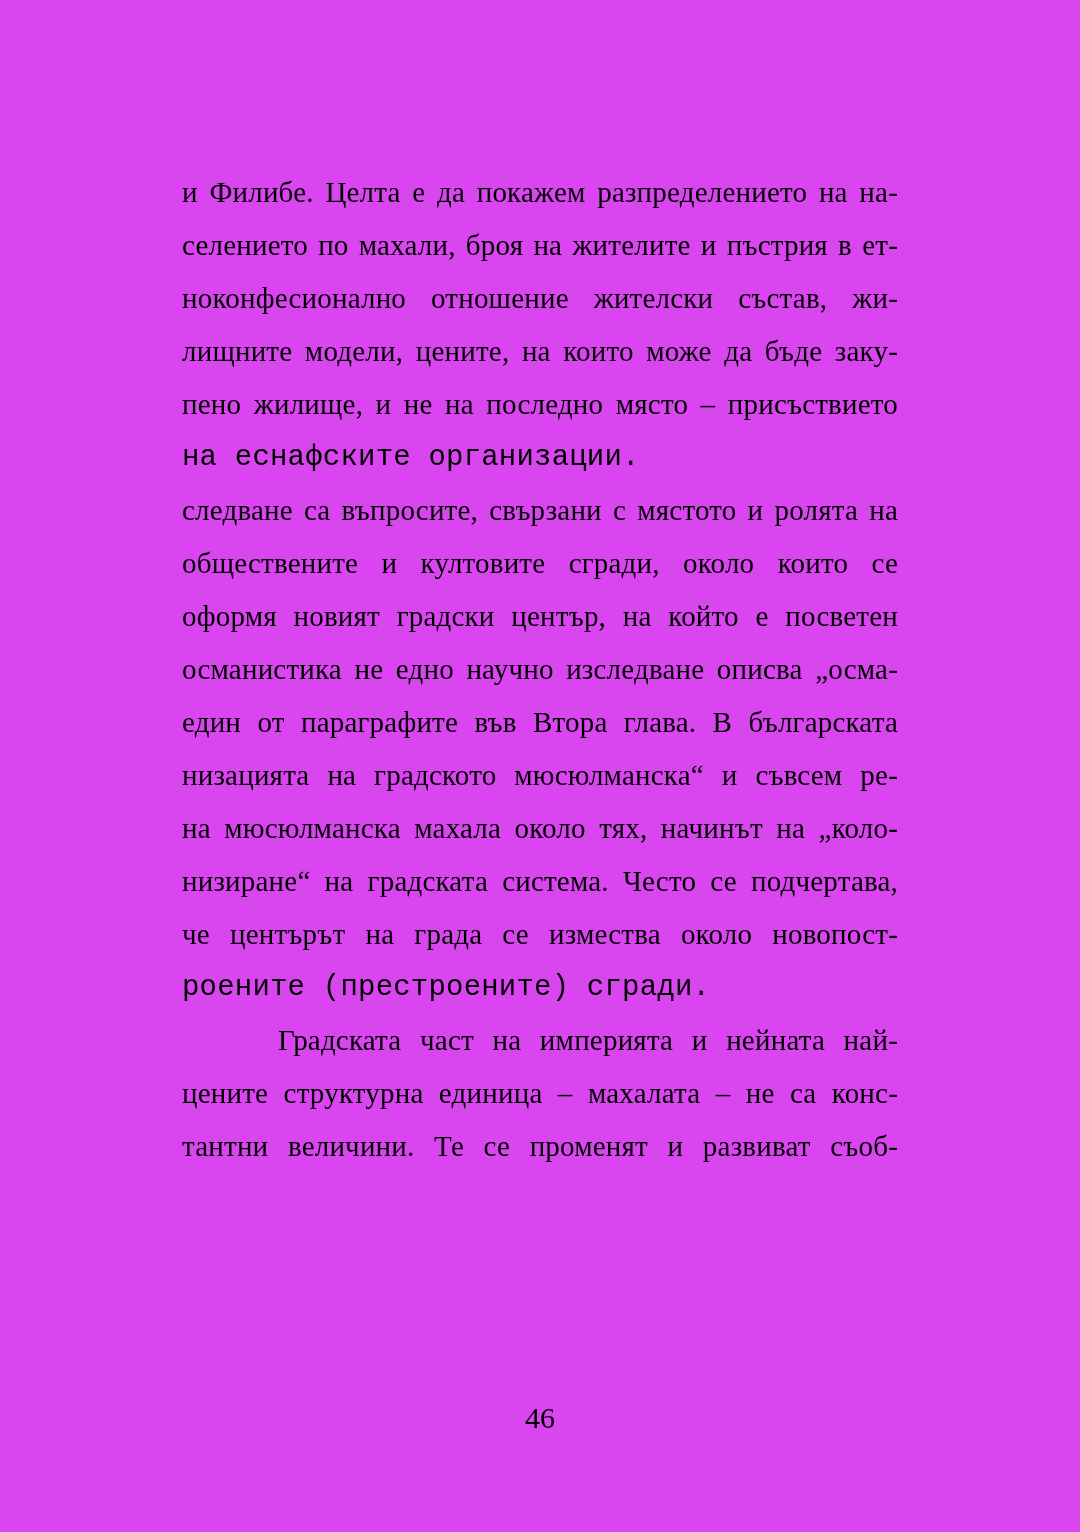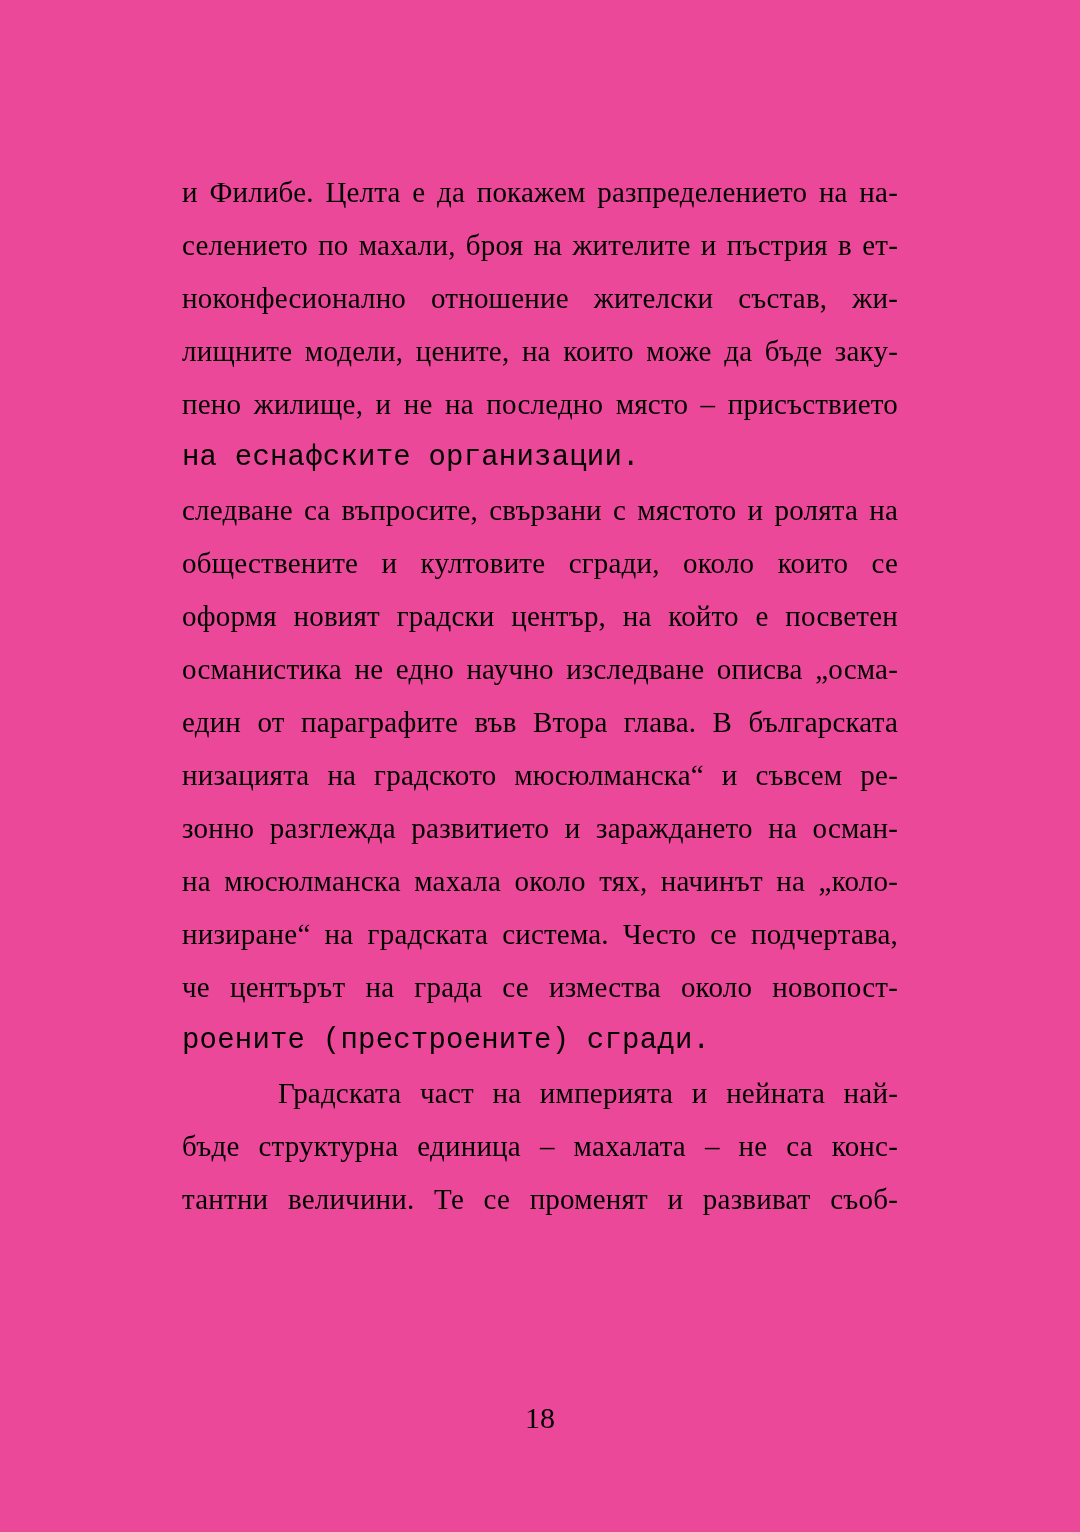--- a/index.html
+++ b/index.html
@@ -14,21 +14,21 @@
     font-family: "Liberation Serif", serif;
     color: #000000;
     overflow: hidden;
   }
   .page {
     position: absolute;
     left: 0;
     top: 0;
     width: 1080px;
     height: 1532px;
-    background: #ec4899;
+    background: #d946ef;
   }
   .text-block {
     position: absolute;
     left: 182px;
     top: 166px;
     width: 716px;
   }
   .line {
     font-size: 29px;
     line-height: 53px;
@@ -67,27 +67,26 @@
     <div class="line">лищните модели, цените, на които може да бъде заку-</div>
     <div class="line">пено жилище, и не на последно място – присъствието</div>
     <div class="line lastline">на еснафските организации.</div>
 
     <div class="line">следване са въпросите, свързани с мястото и ролята на</div>
     <div class="line">обществените и култовите сгради, около които се</div>
     <div class="line">оформя новият градски център, на който е посветен</div>
     <div class="line">османистика не едно научно изследване описва „осма-</div>
     <div class="line">един от параграфите във Втора глава. В българската</div>
     <div class="line">низацията на градското мюсюлманска“ и съвсем ре-</div>
-    <div class="line">зонно разглежда развитието и зараждането на осман-</div>
     <div class="line">на мюсюлманска махала около тях, начинът на „коло-</div>
     <div class="line">низиране“ на градската система. Често се подчертава,</div>
     <div class="line">че центърът на града се измества около новопост-</div>
     <div class="line lastline">роените (престроените) сгради.</div>
 
     <div class="line indent">Градската част на империята и нейната най-</div>
-    <div class="line">бъде структурна единица – махалата – не са конс-</div>
+    <div class="line">цените структурна единица – махалата – не са конс-</div>
     <div class="line">тантни величини. Те се променят и развиват съоб-</div>
 
   </div>
 
-  <div class="page-number">18</div>
+  <div class="page-number">46</div>
 
 </div>
 
 </body></html>

